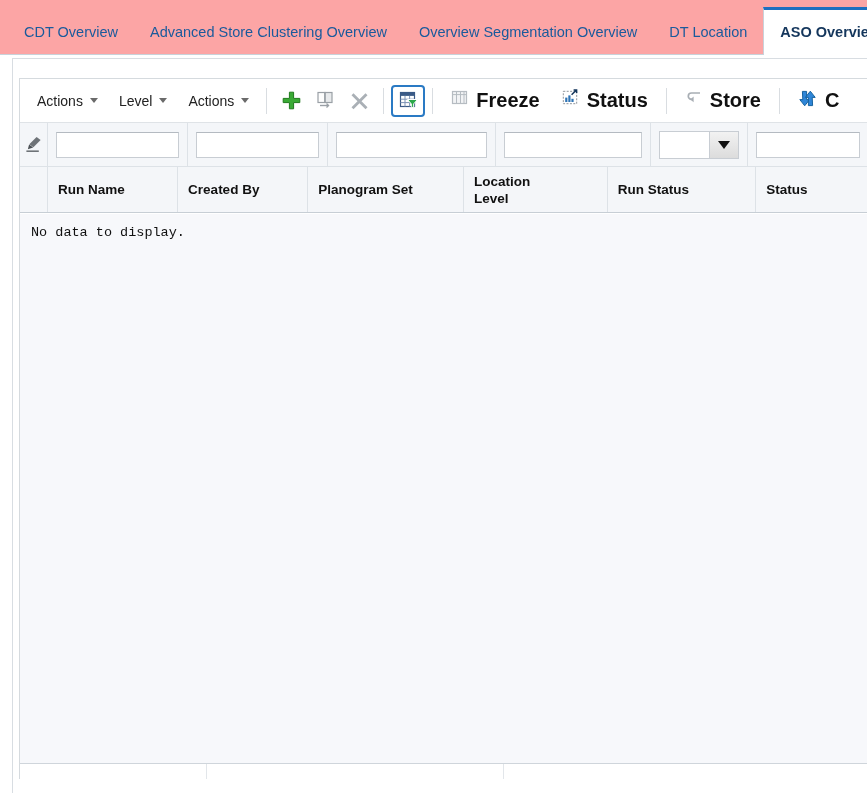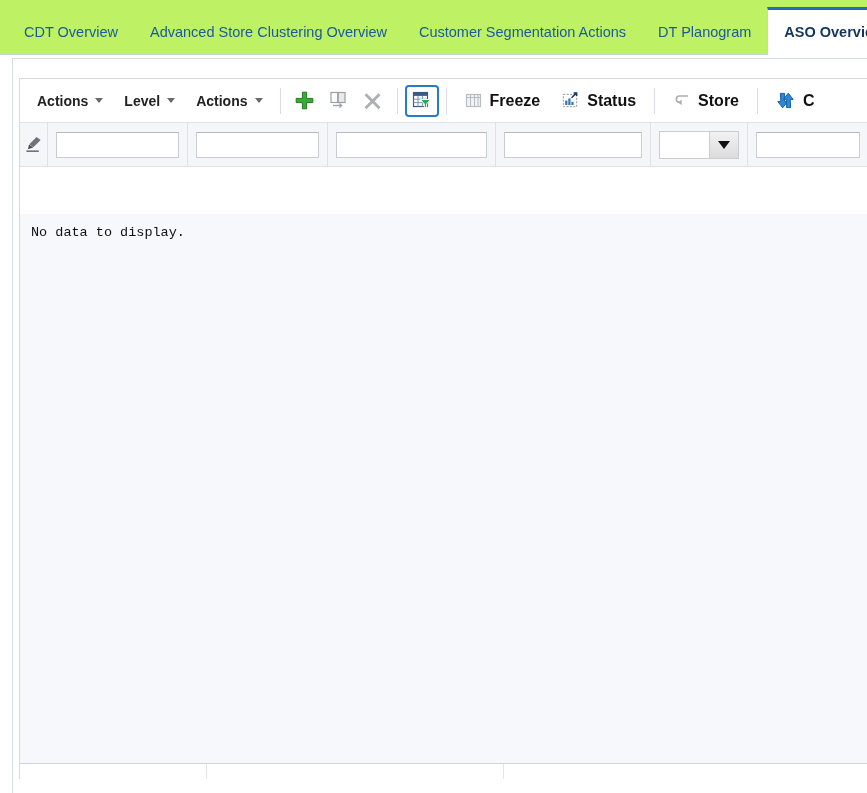--- a/index.html
+++ b/index.html
@@ -13,21 +13,21 @@
     font-family: "Liberation Sans", sans-serif;
     font-size: 13px;
     color: #1a1a1a;
     overflow: hidden;
   }
 
   
   .tabstrip {
     position: relative;
     height: 55px;
-    background: #bef264;
+    background: #fca5a5;
     border-bottom: 1px solid #c9d2da;
     box-sizing: border-box;
     display: flex;
     align-items: flex-end;
     padding-left: 8px;
   }
   .tab {
     position: relative;
     padding: 0 16px;
     height: 44px;
@@ -92,21 +92,20 @@
   .menu-btn {
     font-size: 14px;
     color: #222;
     padding: 5px 9px 5px 10px;
     display: inline-flex;
     align-items: center;
     gap: 7px;
     cursor: pointer;
     border: 1px solid transparent;
     border-radius: 2px;
-    font-weight: bold;
   }
   .caret {
     width: 0; height: 0;
     border-left: 4px solid transparent;
     border-right: 4px solid transparent;
     border-top: 5px solid #6a6a6a;
     display: inline-block;
   }
   .tb-sep {
     width: 1px;
@@ -126,24 +125,23 @@
     box-sizing: border-box;
   }
   .icon-btn.selected {
     border: 2px solid #2a7ac4;
     border-radius: 4px;
     background: #ffffff;
     width: 34px; height: 32px;
   }
   .text-btn {
     display: inline-flex;
-    align-items: center;
     gap: 8px;
     padding: 4px 10px;
-    font-size: 16px;
+    font-size: 20px;
     font-weight: bold;
     color: #111;
     cursor: pointer;
     border: 1px solid transparent;
     border-radius: 2px;
   }
 
   
   .filter-row {
     display: flex;
@@ -266,22 +264,22 @@
     background: #e2e6ea;
     flex: none;
   }
 </style>
 </head>
 <body>
 
 <div class="tabstrip">
   <div class="tab">CDT Overview</div>
   <div class="tab">Advanced Store Clustering Overview</div>
-  <div class="tab">Customer Segmentation Actions</div>
-  <div class="tab">DT Planogram</div>
+  <div class="tab">Overview Segmentation Overview</div>
+  <div class="tab">DT Location</div>
   <div class="tab active">ASO Overview</div>
 </div>
 
 <div class="page-panel"></div>
 
 <div class="table-panel">
 
   <div class="toolbar">
 
     <div class="menu-btn">
@@ -409,20 +407,31 @@
         <div class="sbtn">
           <span class="dncaret"></span>
         </div>
       </div>
     </div>
     <div class="fcell" style="width:120px">
       <input class="finput" type="text" value="" style="">
     </div>
   </div>
 
+  <div class="header-row">
+    <div class="col-sel"></div>
+    <div class="hcell" style="width:140px">Run Name</div>
+    <div class="hcell" style="width:140px">Created By</div>
+    <div class="hcell" style="width:168px">Planogram Set</div>
+    <div class="hcell two-line" style="width:155px">
+      <span style="display:block;max-width:72px">Location Level</span>
+    </div>
+    <div class="hcell" style="width:160px">Run Status</div>
+    <div class="hcell" style="width:120px">Status</div>
+  </div>
 
   <div class="tbody">
     <div class="nodata">No data to display.</div>
     <div class="body-bottom-border"></div>
     <div class="below-strip">
       <div style="width:186px"></div>
       <div class="below-tick"></div>
       <div style="width:296px"></div>
       <div class="below-tick"></div>
     </div>

